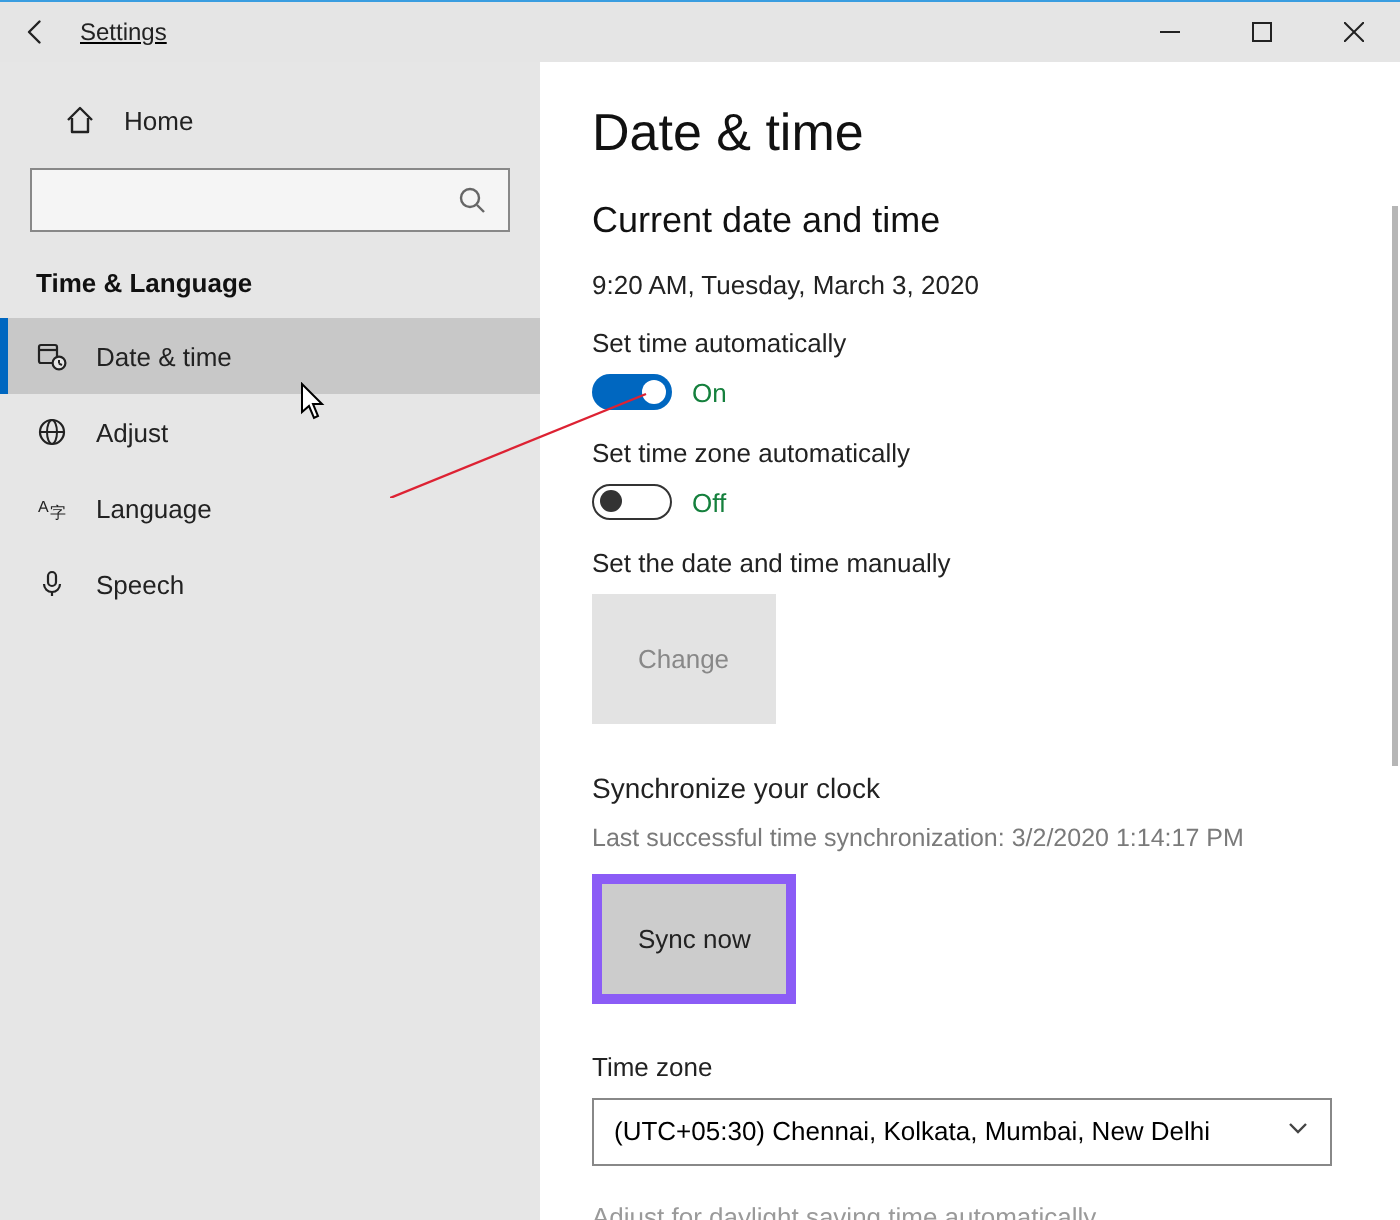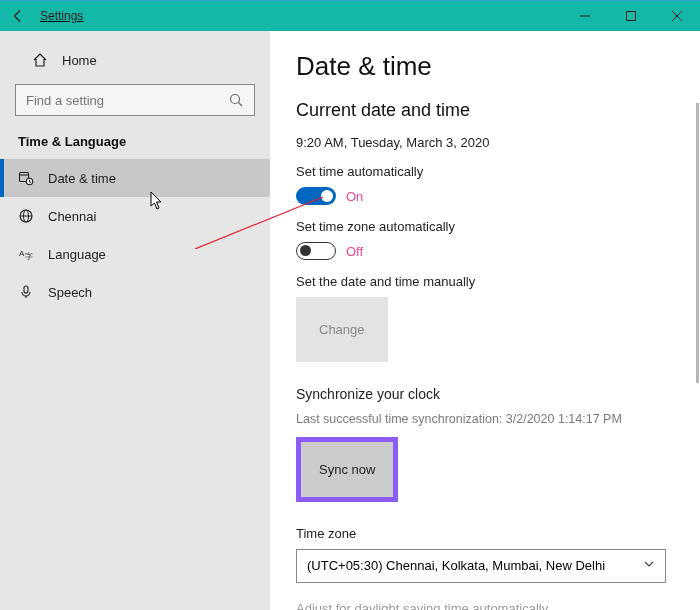--- a/index.html
+++ b/index.html
@@ -1,18 +1,18 @@
 <!DOCTYPE html>
 <html><head>
 <meta charset="utf-8">
 <style>
   * { box-sizing: border-box; margin: 0; padding: 0; font-family: "Segoe UI", Arial, sans-serif; }
   body { width: 700px; height: 610px; background: #fff; overflow: hidden; position: relative; border-top: 1px solid #3a9de0; }
   .window { display: flex; flex-direction: column; width: 100%; height: 100%; }
-  .titlebar { height: 30px; display: flex; align-items: center; background: #14b8a6; text-decoration: underline; }
+  .titlebar { height: 30px; display: flex; align-items: center; background: #e5e5e5; text-decoration: underline; }
   .titlebar-left { display: flex; align-items: center; gap: 14px; padding-left: 10px; }
   .titlebar-left .back { width: 16px; height: 16px; display:flex; align-items:center; justify-content:center; }
   .titlebar-title { font-size: 12px; color: #222; }
   .titlebar-spacer { flex: 1; }
   .win-btn { width: 46px; height: 30px; display:flex; align-items:center; justify-content:center; }
   .content { flex:1; display:flex; }
   .sidebar { width: 270px; background: #e6e6e6; display:flex; flex-direction:column; padding-top: 15px; }
   .home-row { display:flex; align-items:center; gap: 14px; padding: 6px 32px; font-size:13px; color:#222; }
   .search-row { padding: 10px 15px 14px 15px; }
   .search-box { position:relative; border:1px solid #888; background:#f5f5f5; height:32px; display:flex; align-items:center; padding:0 10px; }
@@ -30,21 +30,21 @@
   .label { font-size:13px; color:#222; margin-bottom:8px; }
   .label.disabled { color:#9a9a9a; }
   .toggle-row { display:flex; align-items:center; gap:10px; margin-bottom:14px; }
   .toggle { width:40px; height:18px; border-radius:18px; position:relative; }
   .toggle.on { background:#0067c0; }
   .toggle.on .knob { position:absolute; right:3px; top:3px; width:12px; height:12px; border-radius:50%; background:#fff; }
   .toggle.off { background:#fff; border:1px solid #333; }
   .toggle.off .knob { position:absolute; left:3px; top:2px; width:11px; height:11px; border-radius:50%; background:#333; }
   .toggle.off.disabled { border-color:#bbb; }
   .toggle.off.disabled .knob { background:#bbb; }
-  .toggle-text { font-size:13px; color:#ec4899; }
+  .toggle-text { font-size:13px; color:#15803d; }
   .toggle-text.disabled { color:#9a9a9a; }
   .btn { display:inline-block; background:#ccc; border:5px solid #8b5cf6; padding:20px 18px; font-size:13px; color:#222; }
   .btn.disabled { color:#888; background:#e3e3e3; border-color:#e3e3e3; }
   .section-gap { height:18px; }
   .subtext { font-size:12.5px; color:#7a7a7a; line-height:1.5; margin-bottom:8px; }
   .select-box { border:1px solid #888; height:34px; display:flex; align-items:center; justify-content:space-between; padding:15px 10px; font-size:13px; width: 370px; }
   .scrollbar { position:absolute; right:1px; top:72px; width:3px; height:280px; background:#b6b6b6; }
   .cursor { position:absolute; left:150px; top:190px; pointer-events:none; }
   .annot-line { position:absolute; left:195px; top:188px; width:130px; height:60px; pointer-events:none; }
 </style>
@@ -85,21 +85,20 @@
       <div class="home-row">
         <span class="icon">
           <svg width="16" height="16" viewBox="0 0 16 16">
               <path d="M2 8 L8 2 L14 8 M4 7 V14 H12 V7" stroke="#222" stroke-width="1.2" fill="none" stroke-linejoin="round"></path>
             </svg>
         </span>
         <span>Home</span>
       </div>
       <div class="search-row">
         <div class="search-box">
-          <input type="text" placeholder="Find a setting" style="">
           <span class="sicn">
             <svg width="16" height="16" viewBox="0 0 16 16">
                 <circle cx="7" cy="7" r="4.5" stroke="#666" stroke-width="1.2" fill="none"></circle>
                 <line x1="10.5" y1="10.5" x2="14" y2="14" stroke="#666" stroke-width="1.2"></line>
               </svg>
           </span>
         </div>
       </div>
       <div class="section-hdr">Time &amp; Language</div>
 
@@ -116,21 +115,21 @@
         <span>Date &amp; time</span>
       </div>
       <div class="navitem">
         <span class="icon">
           <svg width="16" height="16" viewBox="0 0 16 16">
               <circle cx="8" cy="8" r="6" stroke="#222" stroke-width="1.1" fill="none"></circle>
               <ellipse cx="8" cy="8" rx="2.5" ry="6" stroke="#222" stroke-width="1" fill="none"></ellipse>
               <line x1="2" y1="8" x2="14" y2="8" stroke="#222" stroke-width="1"></line>
             </svg>
         </span>
-        <span>Chennai</span>
+        <span>Adjust</span>
       </div>
       <div class="navitem">
         <span class="icon">
           <svg width="16" height="16" viewBox="0 0 16 16">
               <text x="1" y="10" font-size="8" fill="#222" font-family="Arial">A</text>
               <text x="7" y="13" font-size="8" fill="#222" font-family="Arial">字</text>
             </svg>
         </span>
         <span>Language</span>
       </div>

